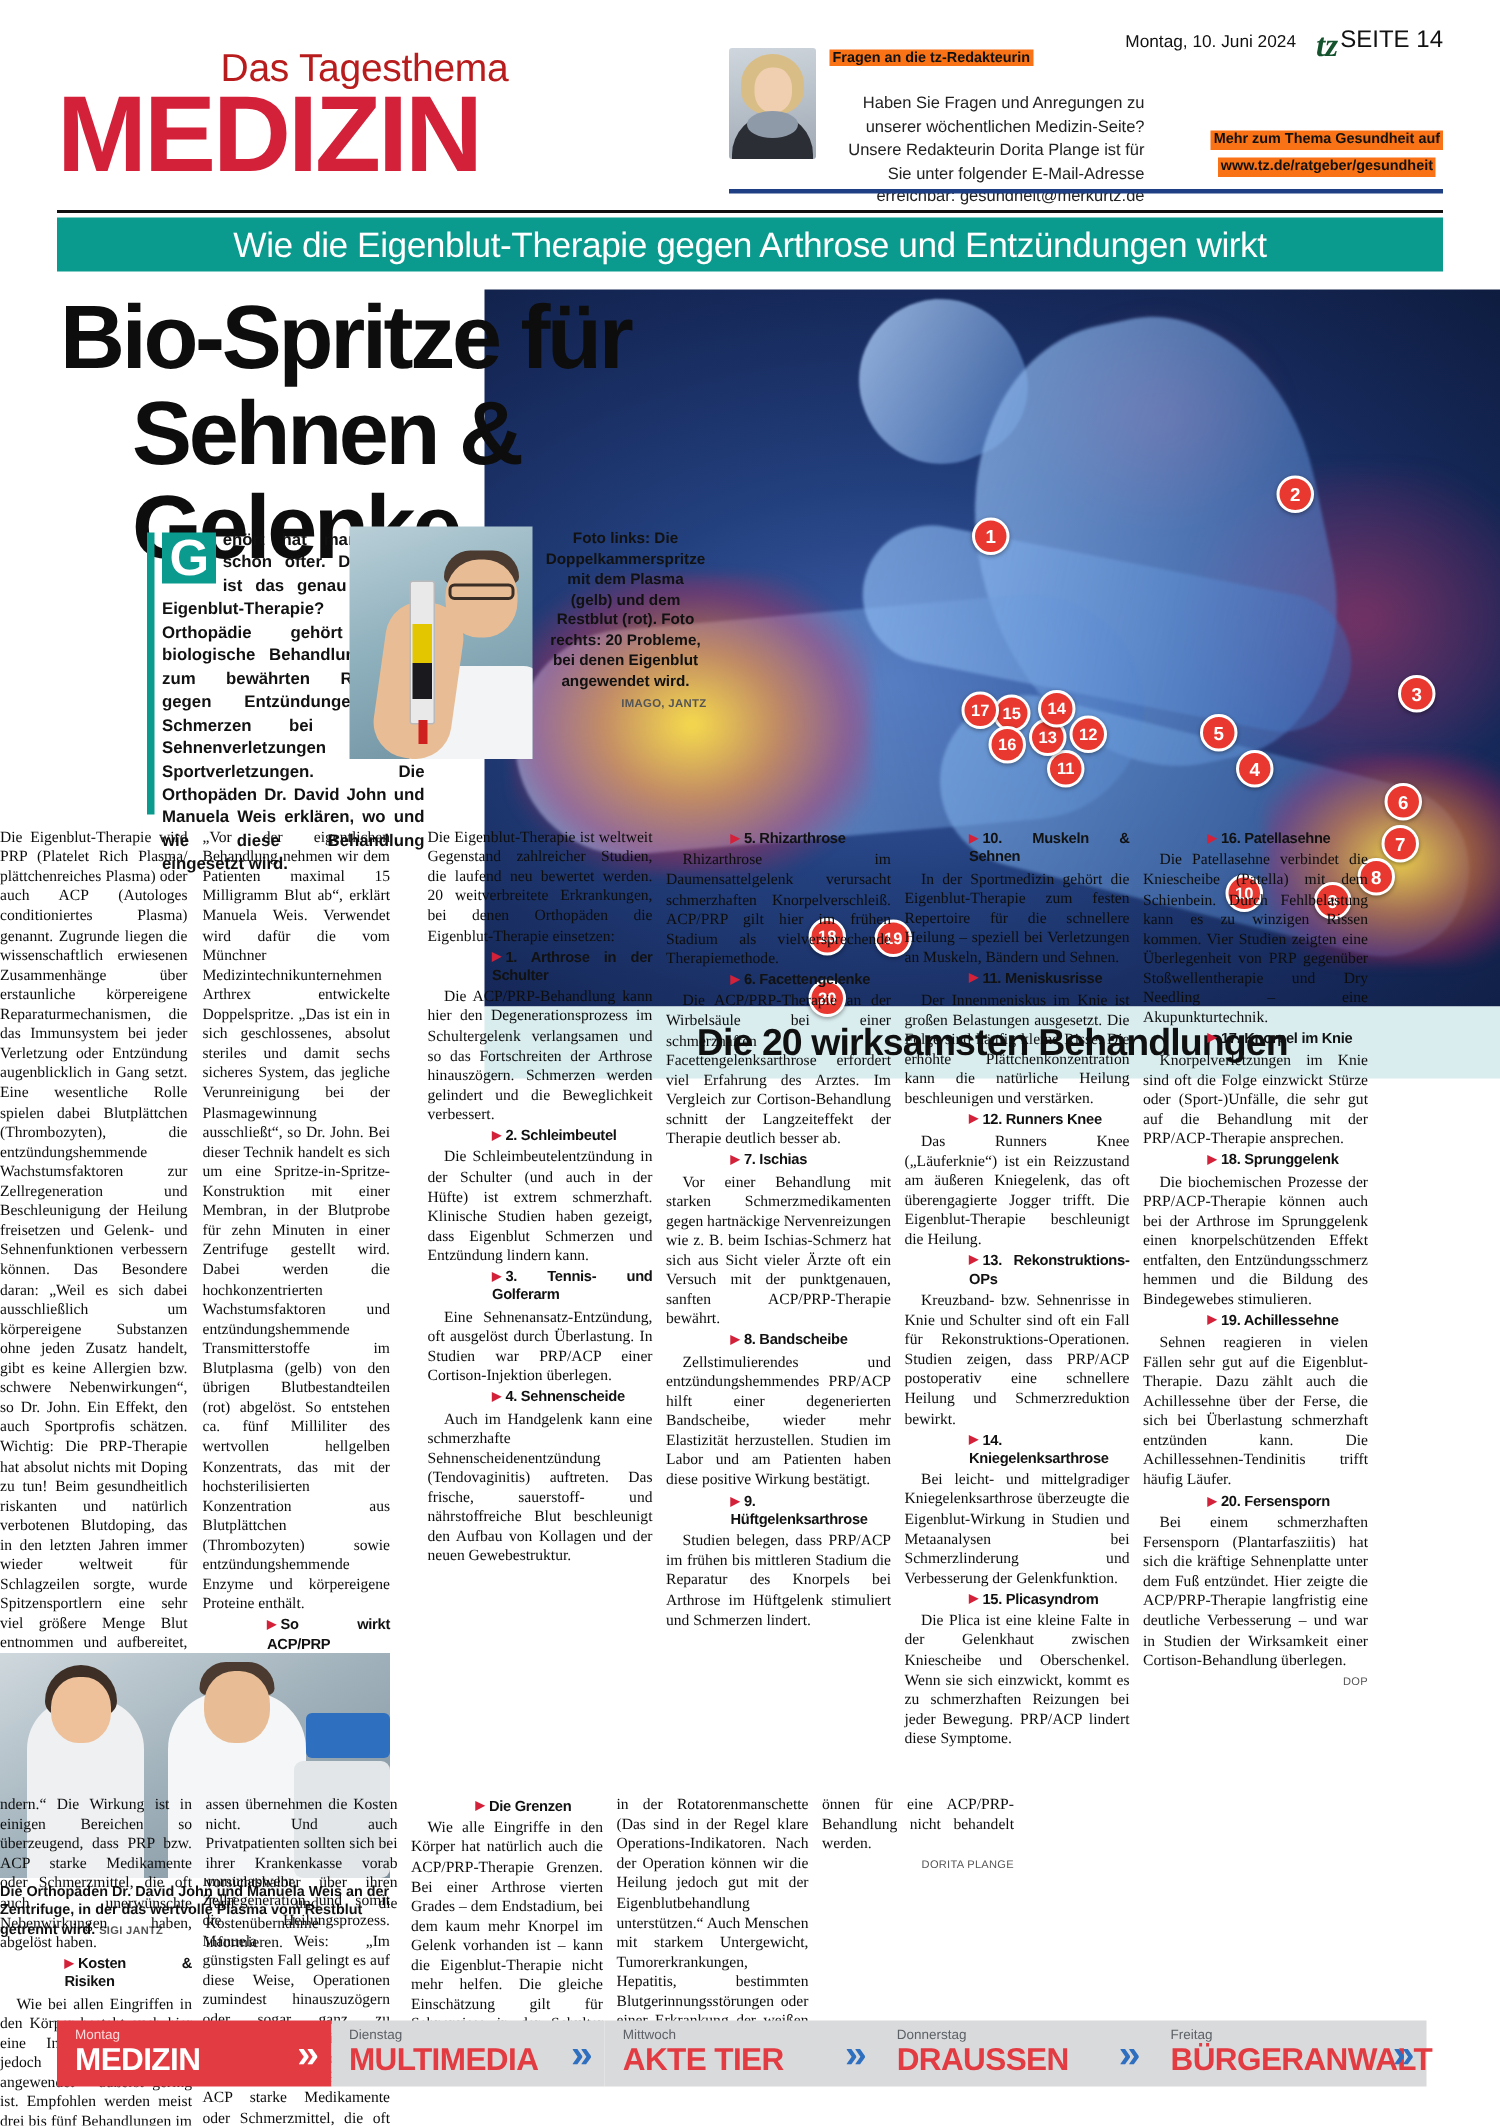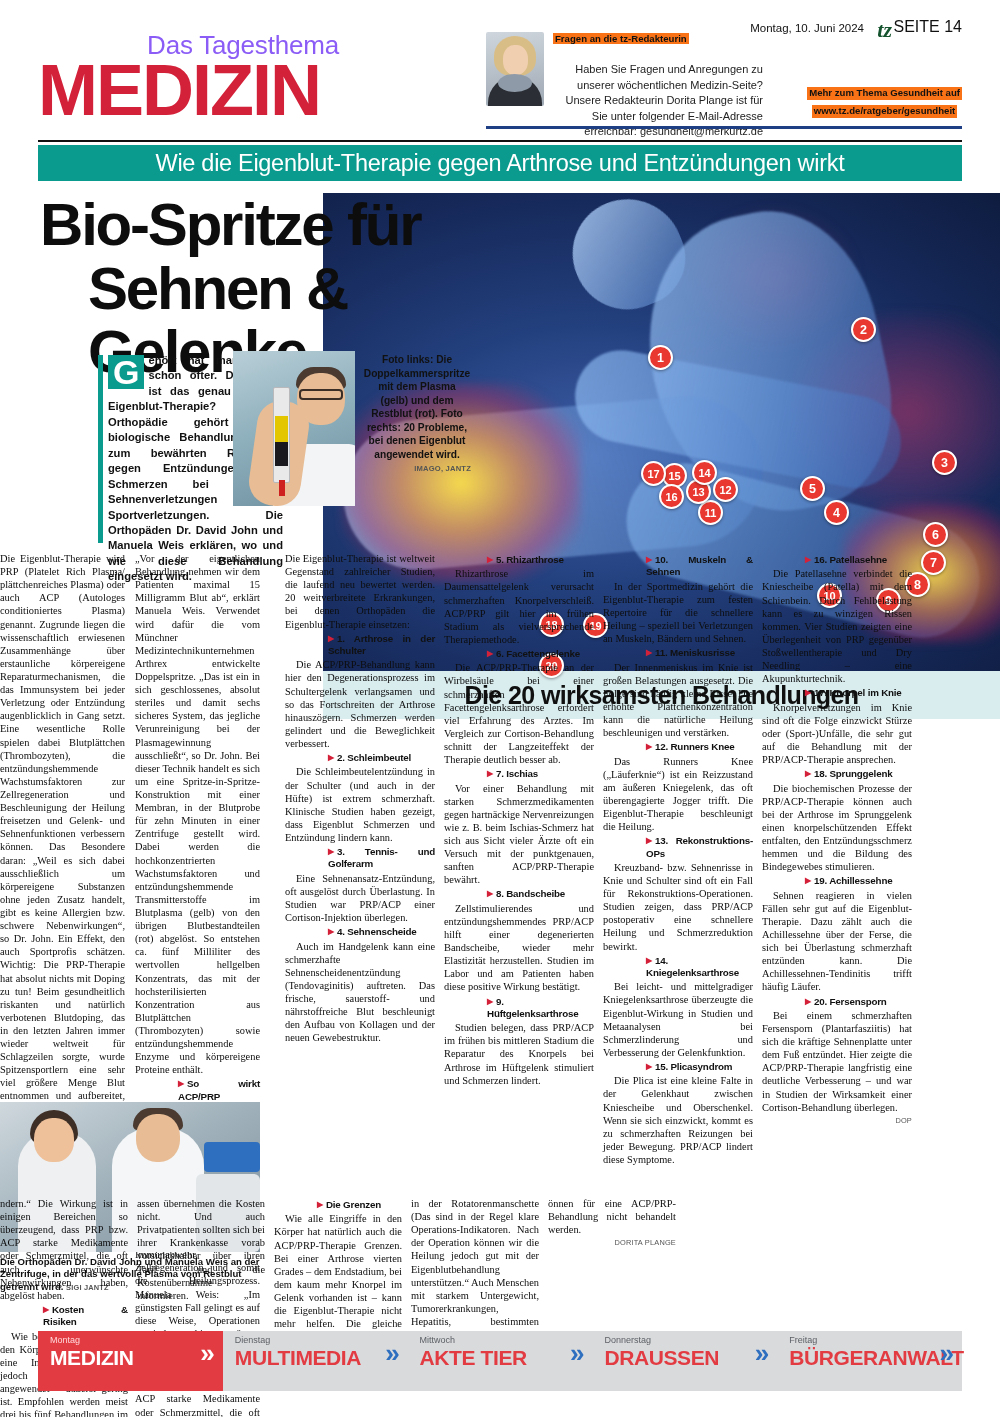--- a/index.html
+++ b/index.html
@@ -10,21 +10,21 @@
     overflow: hidden;
     position: relative;
   }
   .page { width: 1000px; height: 1417px; position: relative; padding: 0 38px; }
 
   
   .masthead { position: relative; height: 130px; padding-top: 12px; }
   .mast-left { position: absolute; left: 0; top: 30px; width: 420px; }
   .das-tagesthema {
     font-family: "Liberation Sans", sans-serif;
-    font-size: 26px; color: #8b5cf6; text-align: center; width: 320px;
+    font-size: 26px; color: #b91c1c; text-align: center; width: 320px;
     margin-left: 45px; letter-spacing: -0.2px;
   }
   .medizin-logo {
     font-family: "Liberation Sans", sans-serif;
     font-weight: bold; font-size: 72px; color: #d4213a;
     line-height: 0.92; letter-spacing: -2px; margin-top: -4px;
   }
   .editor-photo {
     position: absolute; left: 448px; top: 32px;
     width: 58px; height: 74px; border-radius: 2px; overflow: hidden;
@@ -237,21 +237,21 @@
     line-height: 1.3; color: #111; font-weight: 600;
   }
 
   .treatcols { position: absolute; left: 285px; top: 0; width: 639px; display: flex; gap: 9px; }
   .tc { width: 150px; }
 
   .bottomstrip { position: absolute; left: 0; top: 645px; width: 924px; display: flex; gap: 9px; }
   .bs { width: 128px; }
 
   
-  .footer { position: absolute; left: 38px; right: 38px; bottom: 26px; height: 60px; display: flex; }
+  .footer { position: absolute; left: 38px; right: 49px; bottom: 26px; height: 44px; display: flex; }
   .fday { flex: 1; position: relative; background: #d9dadc; }
   .fday.active { background: #e23b42; }
   .fday .small {
     position: absolute; left: 12px; top: 4px;
     font-family: "Liberation Sans", sans-serif; font-size: 9px; color: #5d6166;
   }
   .fday.active .small { color: #ffd9da; }
   .fday .big {
     position: absolute; left: 12px; top: 15px;
     font-family: "Liberation Sans", sans-serif; font-weight: bold;

